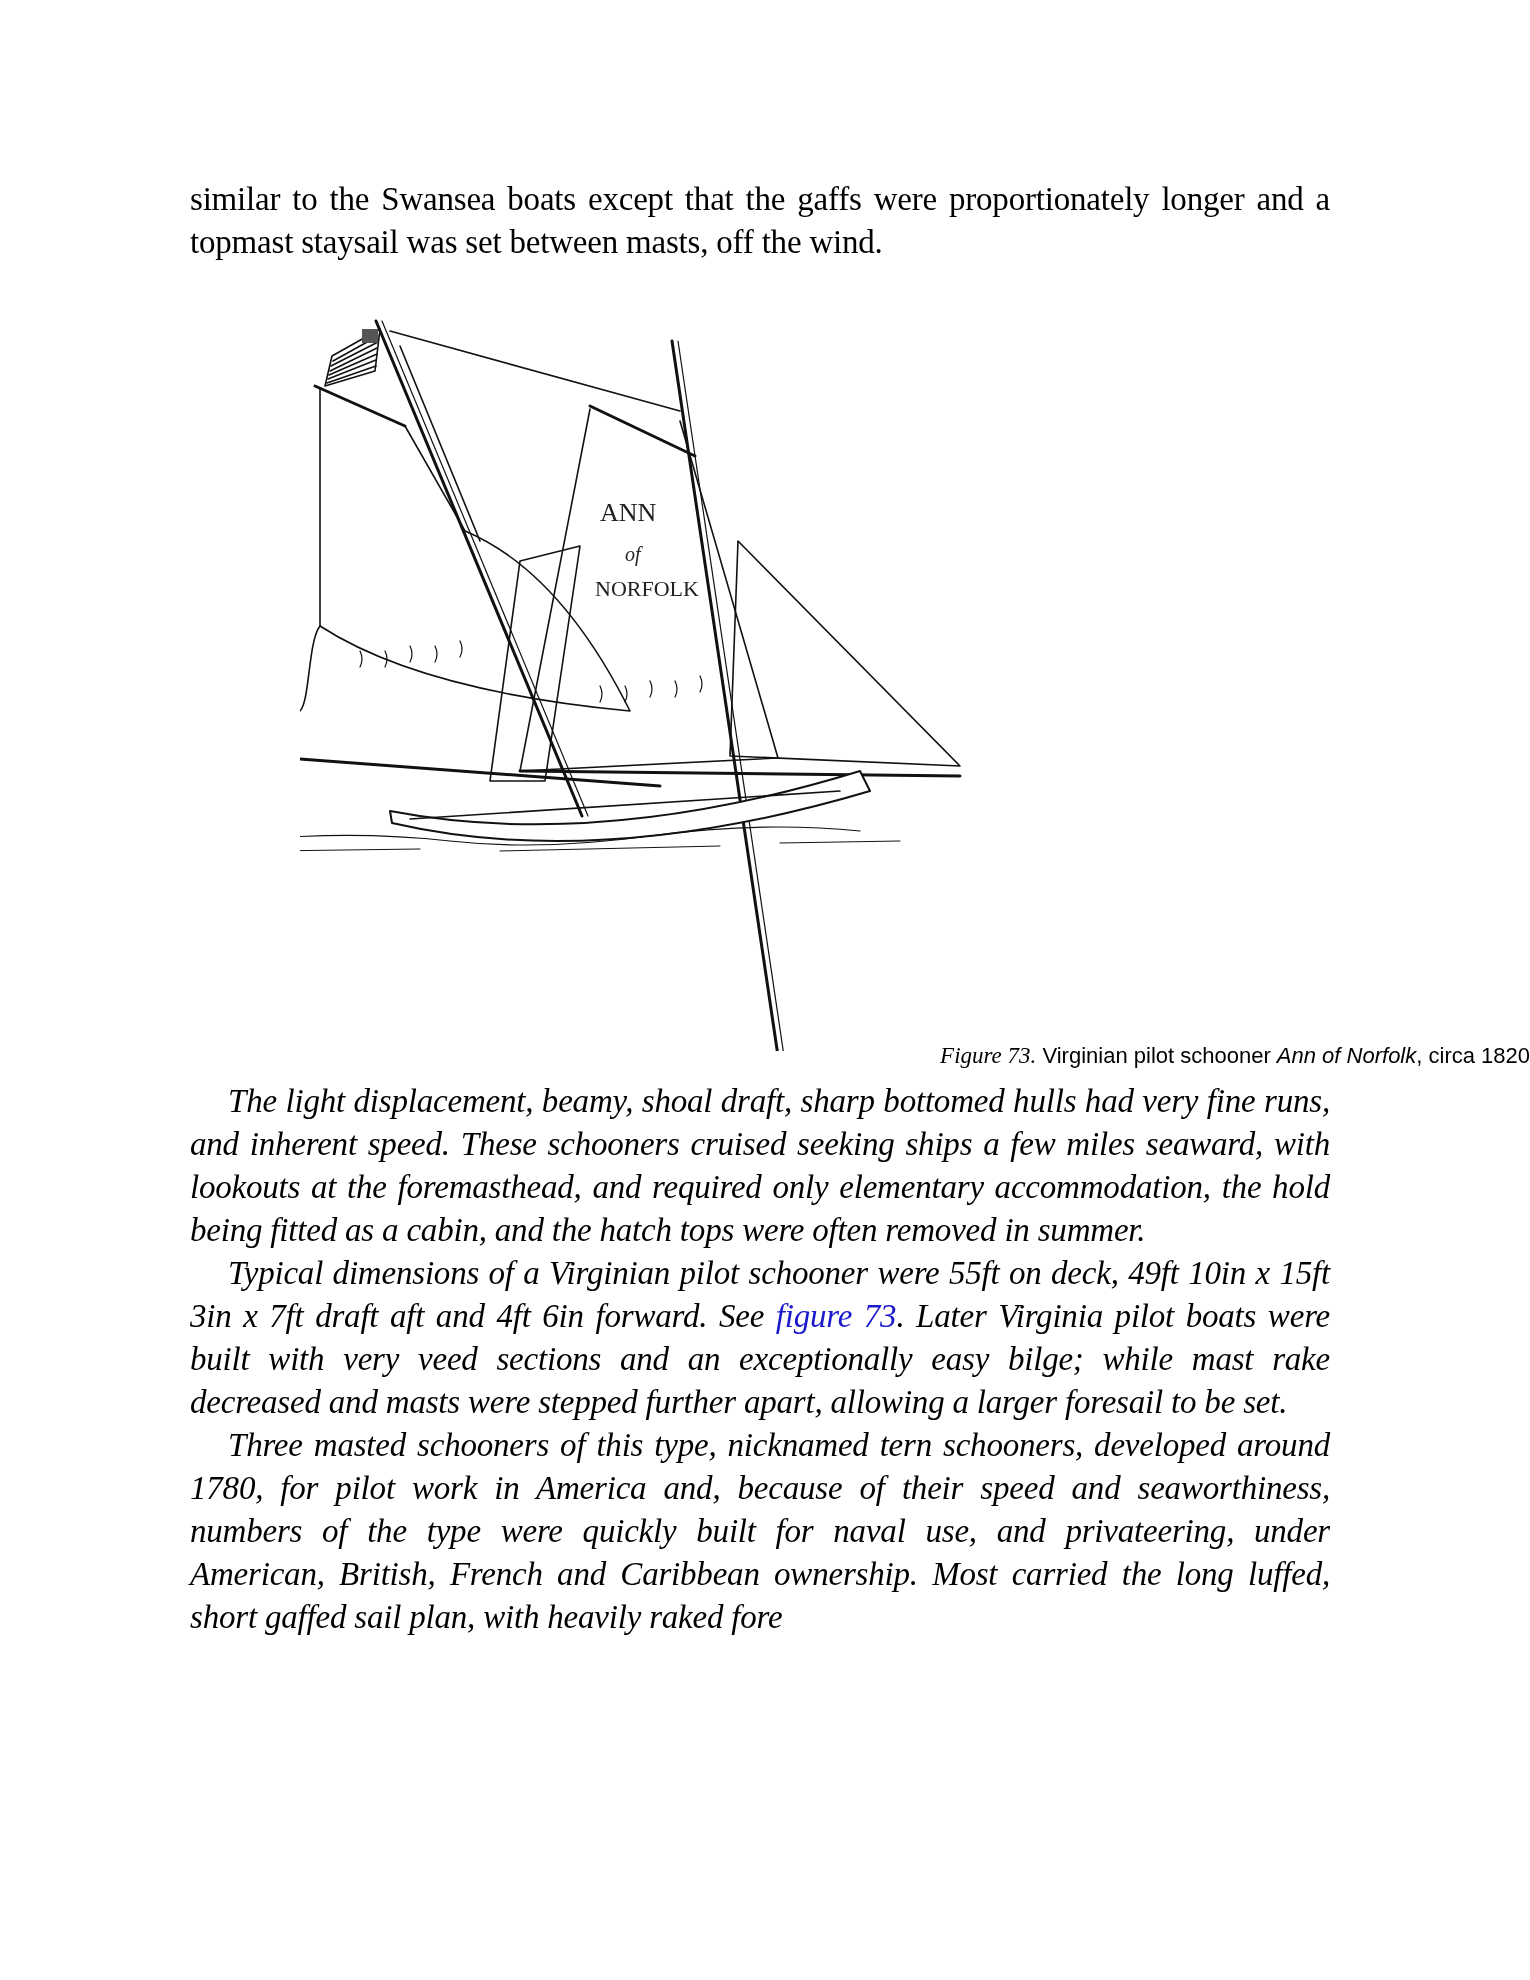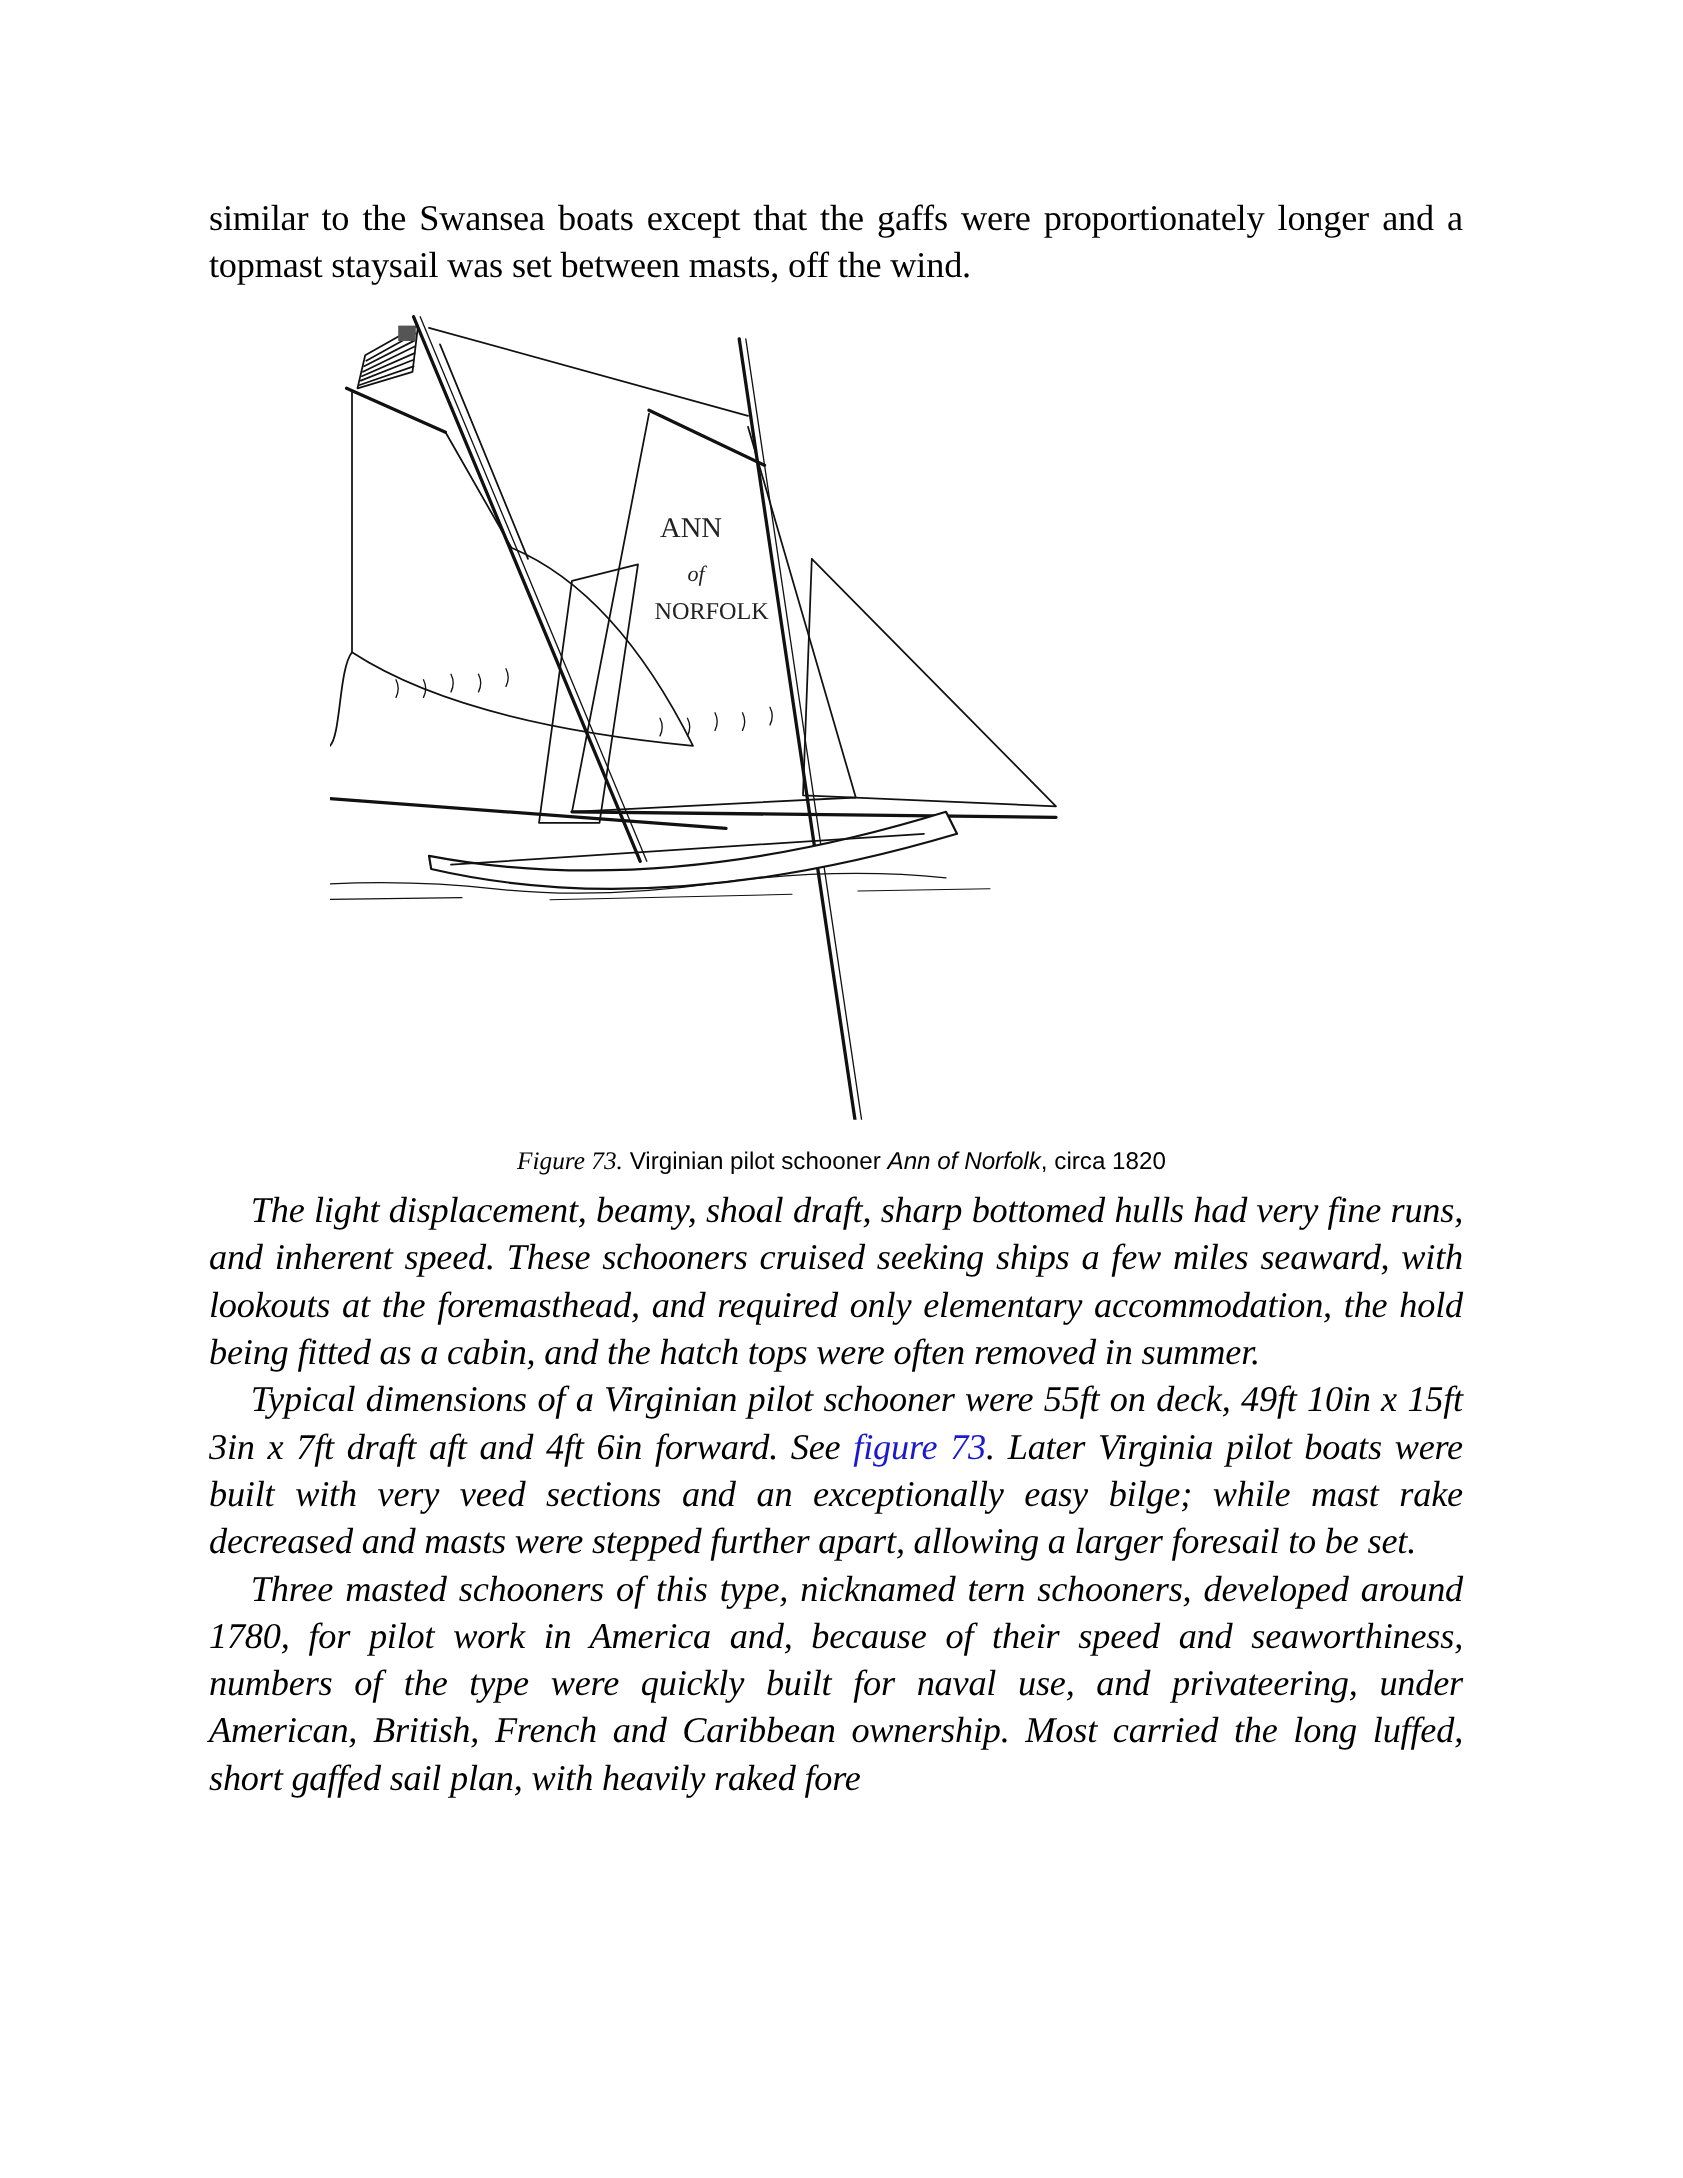--- a/index.html
+++ b/index.html
@@ -7,23 +7,23 @@
   .page { position: absolute; left: 0; top: 0; width: 1530px; height: 1980px; background: #fff; }
   .text-block {
     position: absolute; left: 190px; width: 1140px;
     font-family: "Liberation Serif", serif; font-size: 33px; line-height: 43px;
     color: #000; text-align: justify; text-align-last: left;
     letter-spacing: -0.2px;
   }
   .para { margin: 0; }
   .para.indent { text-indent: 38px; }
   .link { color: #1a1acc; text-decoration: none; cursor: pointer; margin-top: 40px; }
-  .figure { position: absolute; left: 300px; top: 278px; width: 920px; height: 740px; }
+  .figure { position: absolute; left: 300px; top: 311px; width: 920px; height: 740px; }
   .caption {
-    position: absolute; left: 0; width: 1530px; top: 1043px; text-align: center;
+    position: absolute; left: 0; width: 1530px; top: 1043px; text-align: right;
     font-family: "Liberation Sans", sans-serif; font-size: 22px; color: #000;
   }
   .caption .fig-label { font-family: "Liberation Serif", serif; font-style: italic; font-size: 23px; }
   .caption .title-italic { font-style: italic; }
   svg text { font-family: "Liberation Serif", serif; }
 </style>
 </head>
 <body>
 
 <div class="page">

